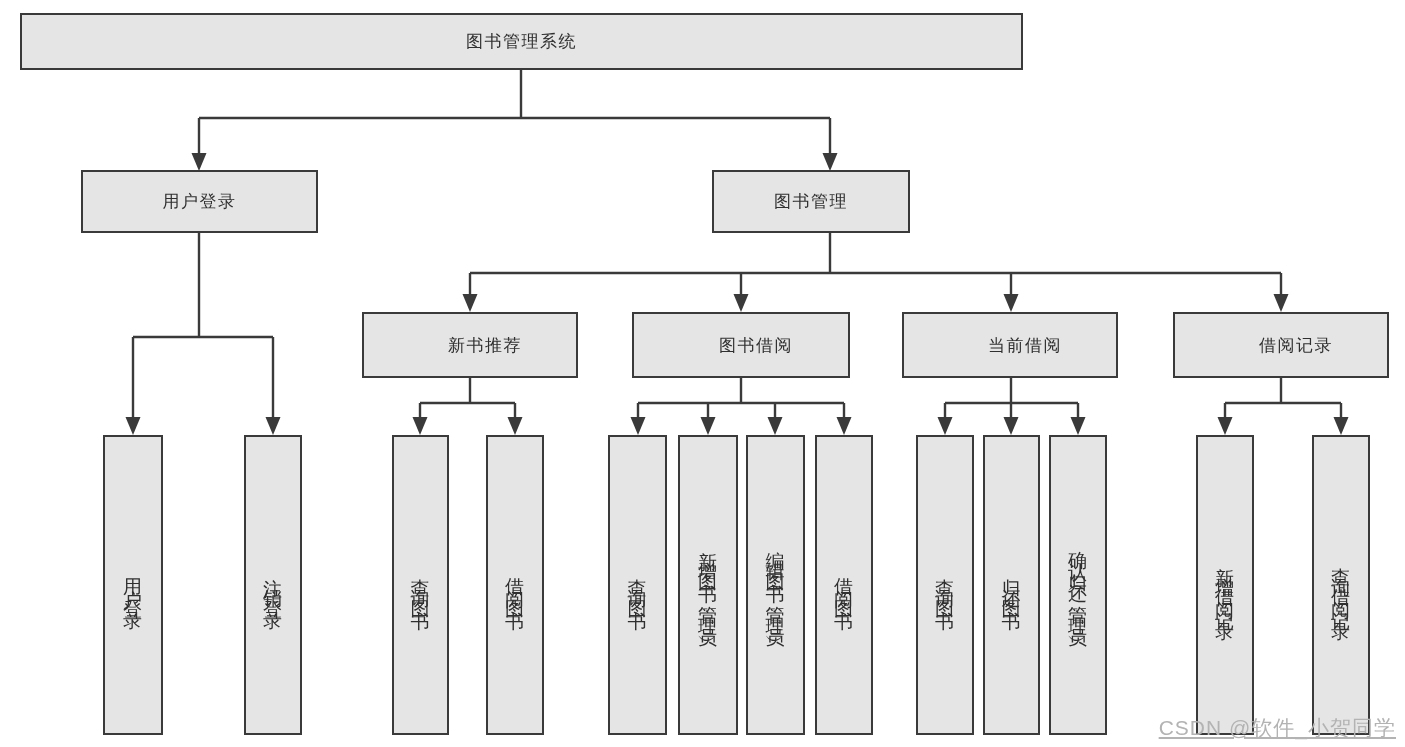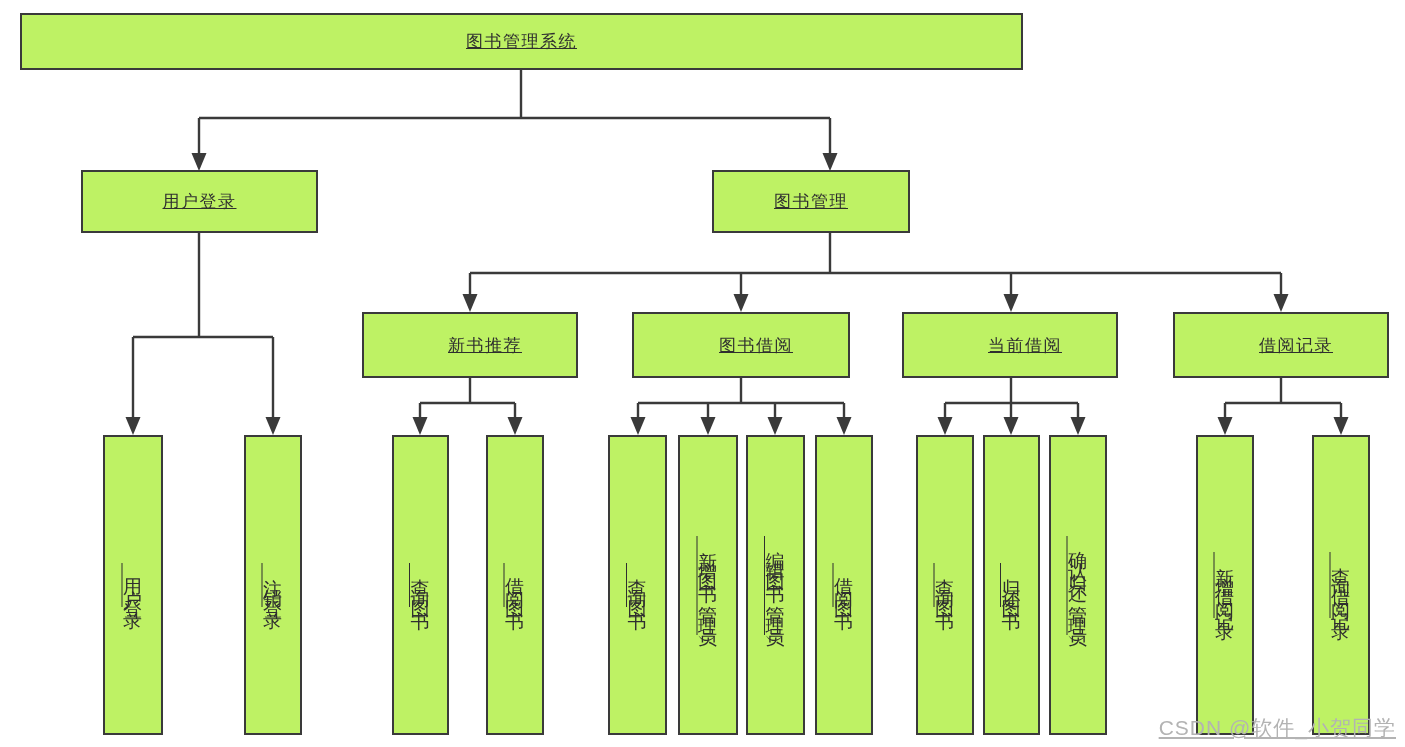--- a/index.html
+++ b/index.html
@@ -25,29 +25,28 @@
     stroke: var(--line, #3a3a3a);
     stroke-width: 2.4;
   }
   svg.wires polygon {
     fill: var(--line, #3a3a3a);
     stroke: none;
   }
   .node {
     position: absolute;
     box-sizing: border-box;
-    background: #bef264;
+    background: #e5e5e5;
     border: 2.4px solid var(--border, #3a3a3a);
     display: flex;
     align-items: center;
     justify-content: center;
     font-size: 17px;
     letter-spacing: 1.5px;
     color: var(--text, #2f2f2f);
-    text-decoration: underline;
   }
   .node.root   { left: 20px;  top: 13px;  width: 1003px; height: 57px; }
   .node.lvl1   { top: 170px; height: 63px; }
   .node.lvl2   { top: 312px; height: 66px; padding-left: 30px; }
   .node.leaf {
     top: 435px;
     height: 300px;
     writing-mode: vertical-rl;
     letter-spacing: 11px;
     font-size: 19px;

